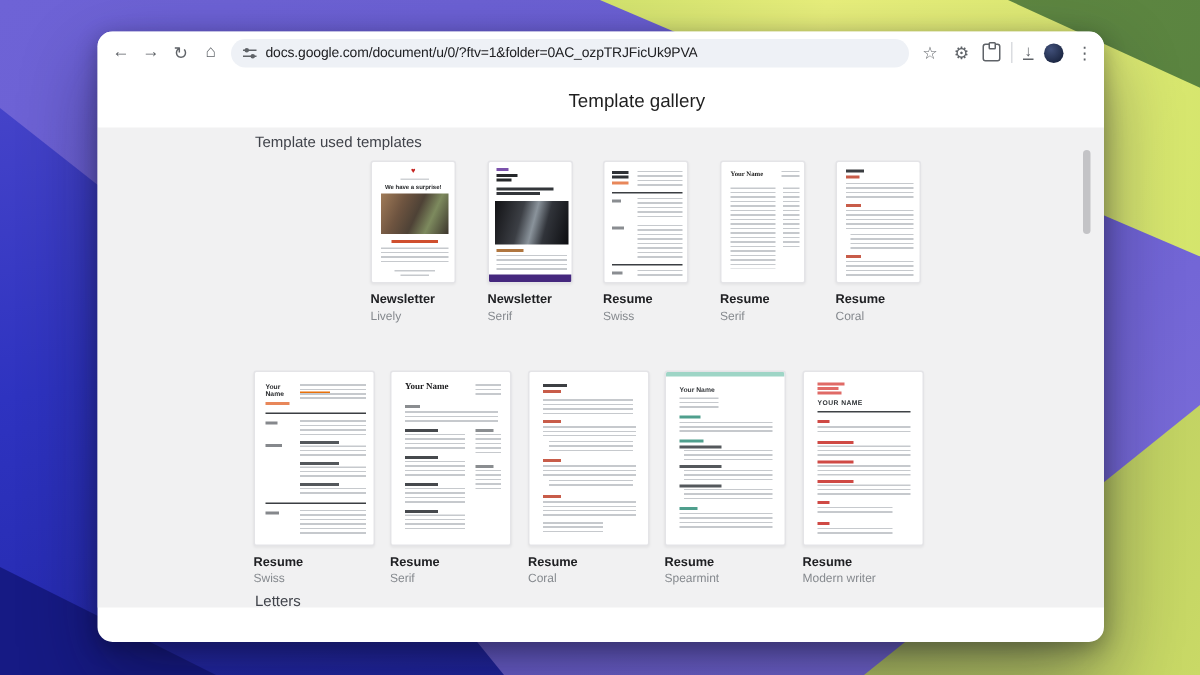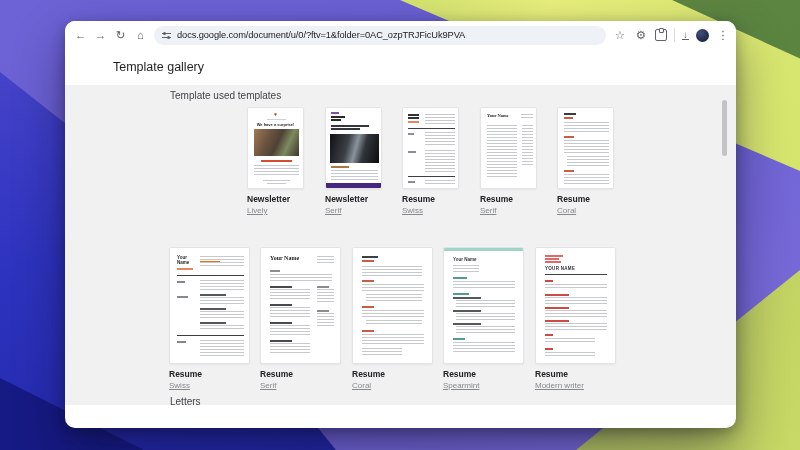--- a/index.html
+++ b/index.html
@@ -48,32 +48,32 @@
   .tune i{position:absolute;width:3px;height:3px;border-radius:50%;background:#5f6368;}
   .tune i.k1{left:1px;top:0;} .tune i.k2{right:1px;bottom:0;}
   .url-text{font-size:9.3px;color:#202124;letter-spacing:-.1px;white-space:nowrap;overflow:hidden;}
   .tb-ic{font-size:11.5px;color:#5f6368;width:14px;text-align:center;flex:0 0 auto;}
   .ext-ic{width:10px;height:10px;border:1.2px solid #5f6368;border-radius:2px;position:relative;flex:0 0 auto;}
   .ext-ic:before{content:"";position:absolute;left:2.5px;top:-2.5px;width:3px;height:3px;background:#fff;border:1.2px solid #5f6368;border-radius:1px;}
   .divider{width:1px;height:14px;background:#dadce0;flex:0 0 auto;}
   .dl-ic{font-size:10px;color:#5f6368;border-bottom:1.2px solid #5f6368;line-height:9px;padding:0 1px;flex:0 0 auto;}
   .avatar{width:13px;height:13px;border-radius:50%;background:radial-gradient(circle at 35% 30%,#41507a,#1c2743 75%);flex:0 0 auto;}
   
-  .page-header{height:36px;background:#fff;display:flex;align-items:center;padding-left:48px;}
+  .page-header{height:36px;background:#fff;display:flex;align-items:center;padding-left:48px;justify-content:center;}
   .page-title{font-size:12.5px;color:#1f1f1f;}
   
   .gallery{position:relative;height:320px;background:#f1f1f2;overflow:hidden;}
   .section-label{position:absolute;font-size:10px;color:#40434a;}
   .card{position:absolute;width:57px;cursor:pointer;}
   .card.cv{width:81px;}
   .thumb{width:57px;height:82px;background:#fff;border:1px solid #e4e4e7;border-radius:2px;
          box-shadow:0 1px 2px rgba(0,0,0,.05);position:relative;overflow:hidden;box-sizing:border-box;}
   .card.cv .thumb{width:81px;height:117px;}
   .card-title{margin-top:5px;font-size:8.5px;font-weight:600;color:#202124;}
-  .card-sub{margin-top:2px;font-size:8px;color:#85898e;text-decoration:underline;}
+  .card-sub{margin-top:2px;font-size:8px;color:#85898e;}
   .b{position:absolute;}
   .lines{background:repeating-linear-gradient(to bottom,#c6c9cd 0,#c6c9cd 1px,transparent 1px,transparent 3px);}
   .rule{background:#3b3e42;height:1px;}
   .serif{font-family:"Liberation Serif",serif;}
   .scrollbar{position:absolute;right:9px;top:79px;width:5px;height:56px;border-radius:3px;background:#c3c3c6;}
 </style>
 </head>
 <body>
 
 <div class="wp"></div>

